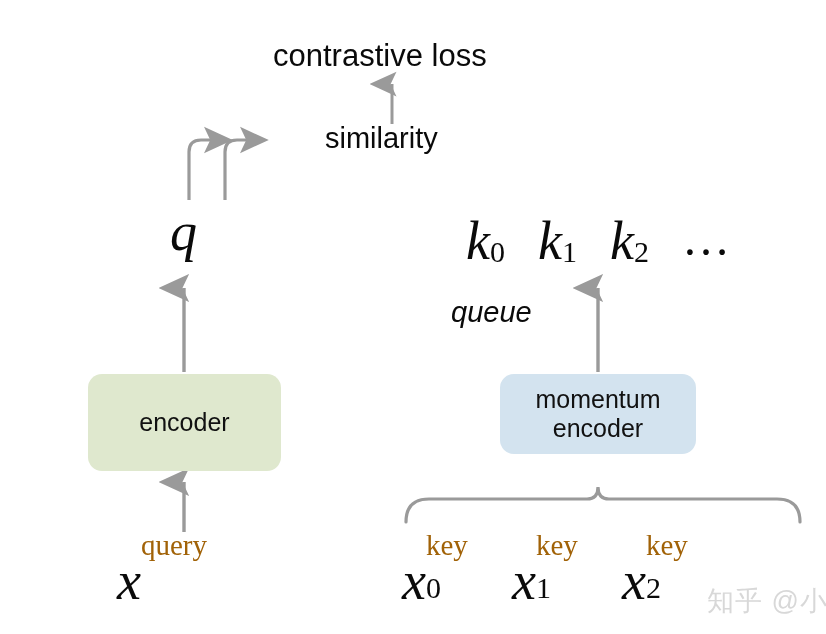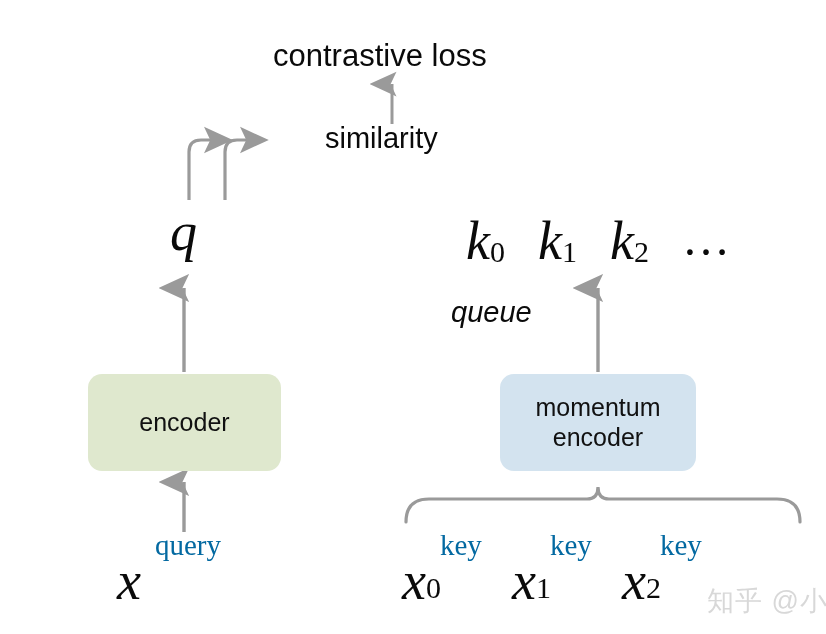--- a/index.html
+++ b/index.html
@@ -48,26 +48,26 @@
   }
   .stacked .scripts {
     display: inline-block;
     vertical-align: baseline;
     position: relative;
     width: 48px;
     height: 54px;
   }
   .stacked .scripts .sup {
     position: absolute;
-    left: 14px;
+    left: 0;
     top: -14px;
     font-family: "Liberation Serif", serif;
     font-style: normal;
     font-size: 29px;
-    color: #0369a1;
+    color: #a16207;
   }
   .stacked .scripts .sub {
     position: absolute;
     left: 0;
     top: 28px;
     font-family: "Liberation Serif", serif;
     font-style: normal;
     font-size: 30px;
     color: #0a0a0a;
   }
@@ -149,21 +149,21 @@
   </div>
 
   <div class="lbl" style="left:682px; top:215px; font-family:'Liberation Serif',serif; font-size:48px;">…</div>
 
   <div class="lbl sans" style="left:451px; top:298px; font-size:29px;font-style:italic;">queue</div>
 
   <div class="box" style="left:88px; top:374px; width:193px; height:97px; background:#dfe8ce;">
     <span>encoder</span>
   </div>
 
-  <div class="box" style="left:500px; top:374px; width:196px; height:97px; background:#d3e3ef; flex-direction:column;">
+  <div class="box" style="left:500px; top:374px; width:196px; height:80px; background:#d3e3ef; flex-direction:column;">
     <span>momentum</span>
     <span>encoder</span>
   </div>
 
   <div class="stacked" style="left:117px; top:545px;">
     <span class="base">x</span><span class="scripts" style="width:86px;">
       <span class="sup" style="top:-16px;">query</span></span>
   </div>
 
   <div class="stacked" style="left:402px; top:545px;">

